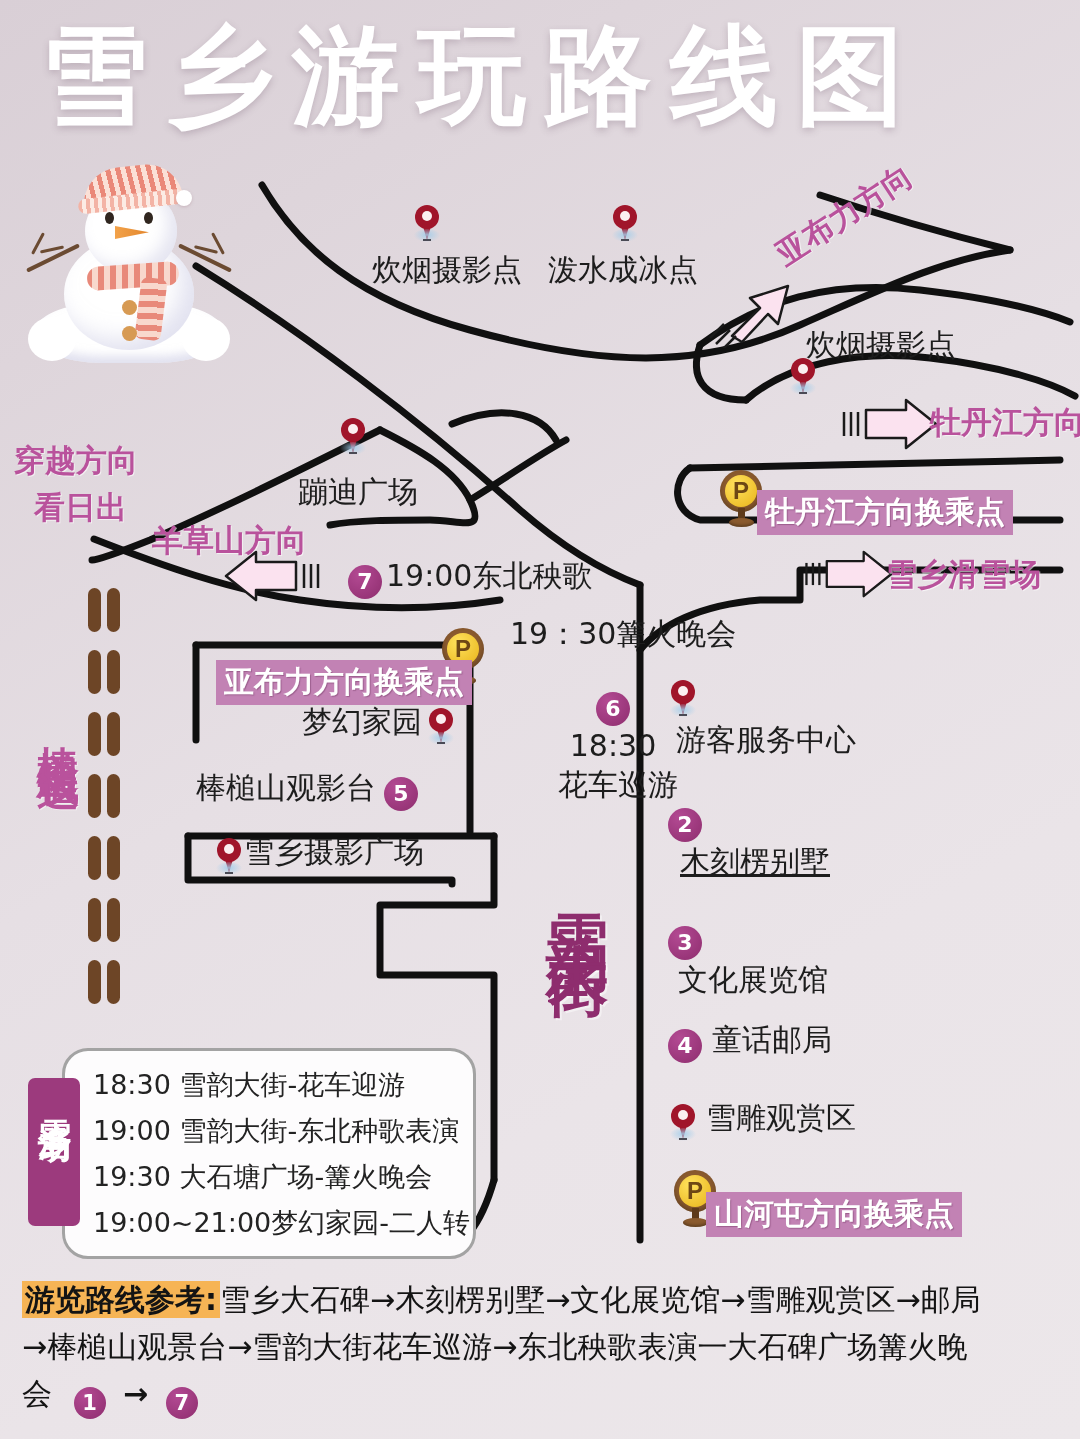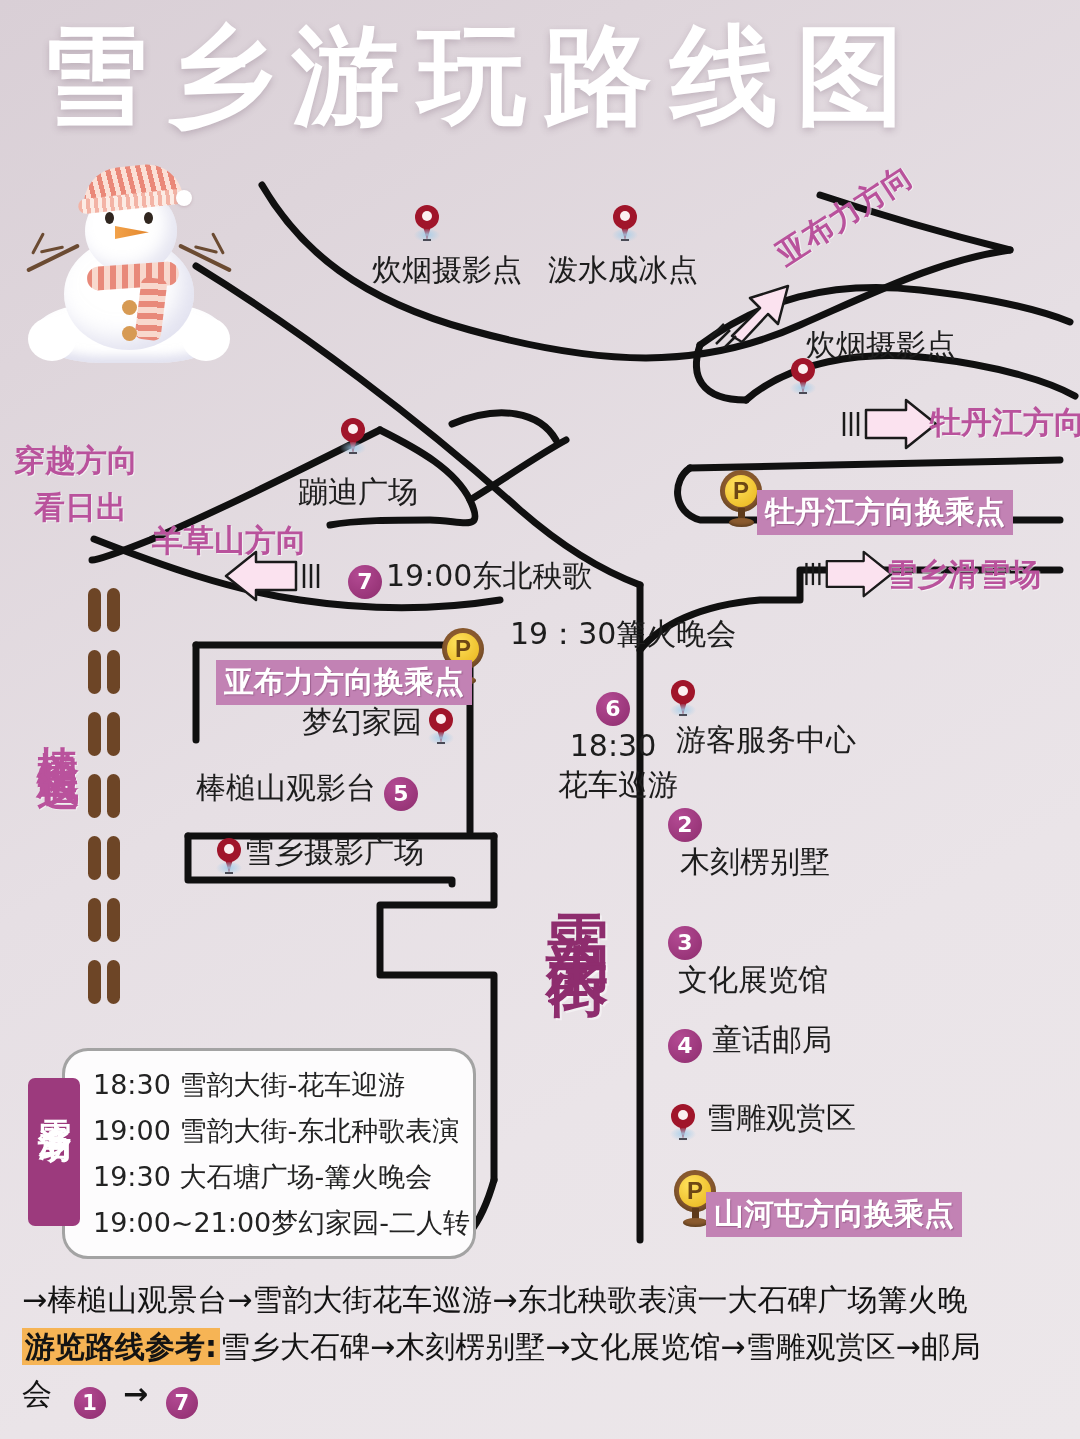--- a/index.html
+++ b/index.html
@@ -276,21 +276,21 @@
     </g>
   </svg>
   <div class="abs dir" style="left:886px;top:554px;">雪乡滑雪场</div>
 
   <div class="abs lbl" style="left:510px;top:614px;">19：30篝火晚会</div>
 
   <div class="abs" style="left:668px;top:680px;">
     <span class="pin"><i></i><b></b><u></u><s></s></span><span class="lbl" style="margin-left:8px;">游客服务中心</span>
   </div>
   <div class="abs" style="left:668px;top:808px;">
-    <span class="num">2</span><span class="lbl" style="margin-left:12px;">木刻楞别墅</span>
+    <span class="num">2</span><span class="lbl" style="margin-left:12px;text-decoration:underline;">木刻楞别墅</span>
   </div>
   <div class="abs" style="left:668px;top:926px;">
     <span class="num">3</span><span class="lbl" style="margin-left:10px;">文化展览馆</span>
   </div>
   <div class="abs" style="left:668px;top:1020px;">
     <span class="num">4</span><span class="lbl" style="margin-left:10px;">童话邮局</span>
   </div>
   <div class="abs" style="left:668px;top:1098px;">
     <span class="pin"><i></i><b></b><u></u><s></s></span><span class="lbl" style="margin-left:8px;">雪雕观赏区</span>
   </div>
@@ -335,24 +335,24 @@
     <div class="actline abs" style="left:28px;top:16px;">18:30 雪韵大街-花车迎游</div>
     <div class="actline abs" style="left:28px;top:62px;">19:00 雪韵大街-东北种歌表演</div>
     <div class="actline abs" style="left:28px;top:108px;">19:30 大石塘广场-篝火晚会</div>
     <div class="actline abs" style="left:28px;top:154px;">19:00~21:00梦幻家园-二人转</div>
   </div>
   <div class="abs" id="acttag">
     <span class="vert">雪乡活动</span>
   </div>
 
   <div class="abs" id="routewrap">
-    <div class="rtext">→棒槌山观景台→雪韵大街花车巡游→东北秧歌表演一大石碑广场篝火晚</div>
     <div class="rtext">
       <span class="hl">游览路线参考:</span><span>雪乡大石碑→木刻楞别墅→文化展览馆→雪雕观赏区→邮局</span>
     </div>
+    <div class="rtext">→棒槌山观景台→雪韵大街花车巡游→东北秧歌表演一大石碑广场篝火晚</div>
     <div class="rtext">
       <span>会</span>
       <span class="badge-inline" style="margin-left:12px;">1</span>
       <span style="margin:0 8px;font-weight:bold;">→</span>
       <span class="badge-inline">7</span>
     </div>
   </div>
 
 </div>
 

